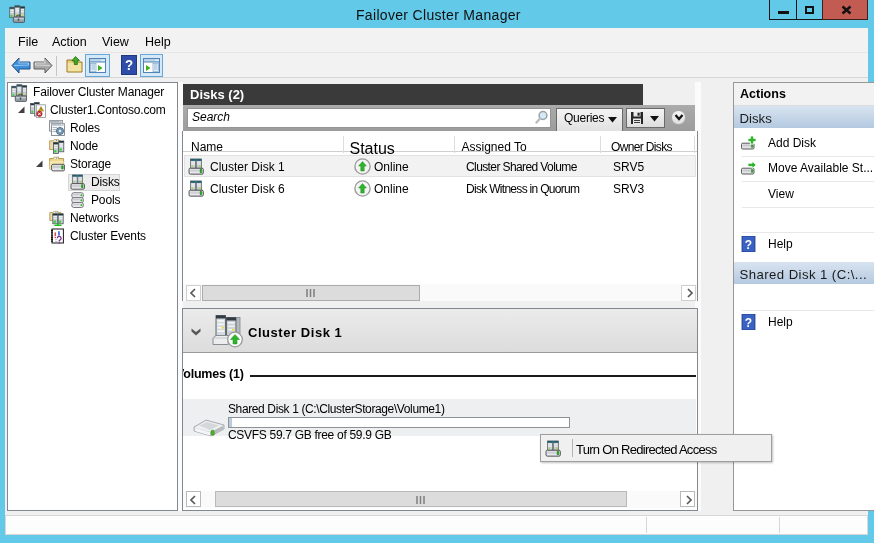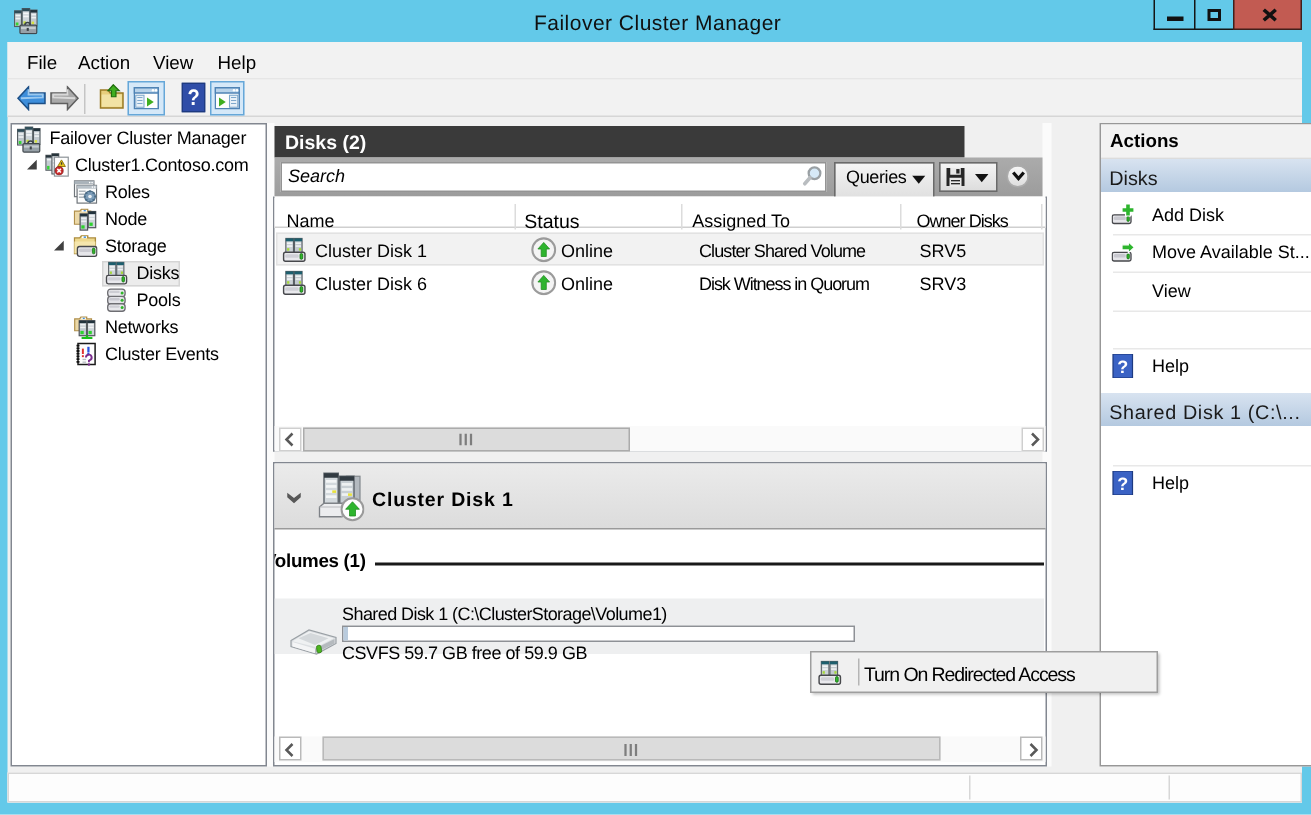--- a/index.html
+++ b/index.html
@@ -298,21 +298,21 @@
     </svg>
 </div>
 <div class="abs" style="left:671px;top:110px;width:15px;height:15px;border-radius:50%;background:linear-gradient(#f6f6f6,#dedede);border:1px solid #ababab;"></div>
 <svg class="abs" style="left:674px;top:113px;" width="10" height="9" viewBox="0 0 10 9">
     <path d="M1.5,2 L5,6 L8.5,2" fill="none" stroke="#111" stroke-width="2.2"></path>
   </svg>
 <div class="abs" id="toppane"></div>
 
 <div class="abs" style="left:183px;top:132px;width:514px;height:20px;background:#fff;border-bottom:1px solid #cfcfcf;"></div>
 <div class="abs" style="left:191px;top:139.5px;font-size:12px;">Name</div>
-<div class="abs" style="left:349.5px;top:139.5px;font-size:13px;">Status</div>
+<div class="abs" style="left:349.5px;top:139.5px;font-size:16px;">Status</div>
 <div class="abs" style="left:461.5px;top:139.5px;font-size:12px;">Assigned To</div>
 <div class="abs" style="left:611px;top:139.5px;font-size:12px;letter-spacing:-0.65px;">Owner Disks</div>
 <div class="abs" style="left:343px;top:136px;width:1px;height:17px;background:#dcdcdc;"></div>
 <div class="abs" style="left:454px;top:136px;width:1px;height:17px;background:#dcdcdc;"></div>
 <div class="abs" style="left:600px;top:136px;width:1px;height:17px;background:#dcdcdc;"></div>
 <div class="abs" style="left:694px;top:136px;width:1px;height:17px;background:#dcdcdc;"></div>
 
 <div class="abs" style="left:184px;top:155px;width:512px;height:22px;background:#f2f2f2;border:1px solid #e2e2e2;"></div>
 <div class="abs" style="left:210px;top:160px;font-size:12px;">Cluster Disk 1</div>
 <div class="abs" style="left:374px;top:160px;font-size:12px;">Online</div>

